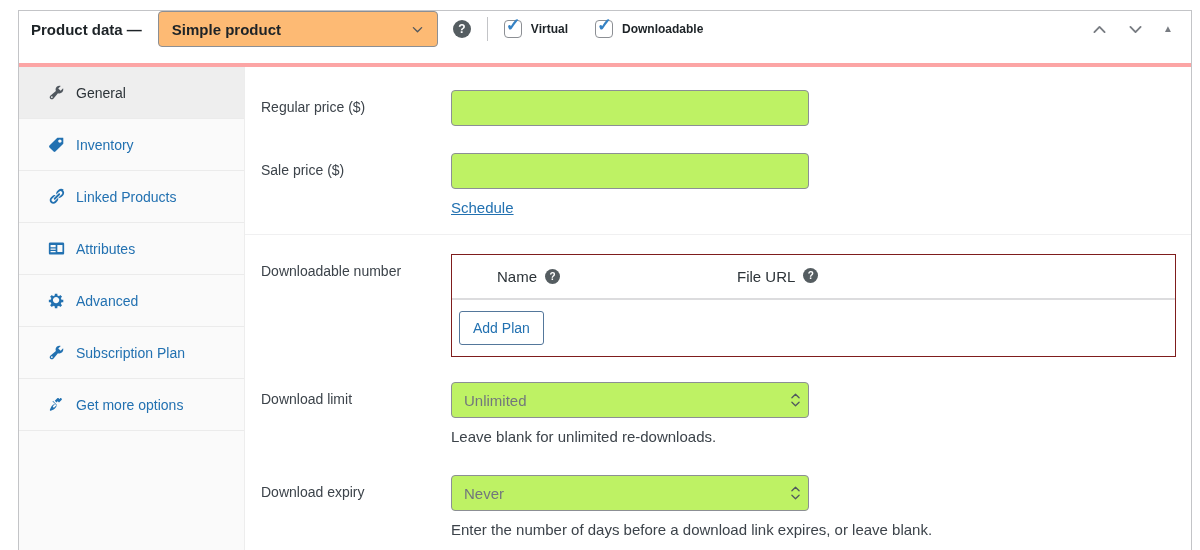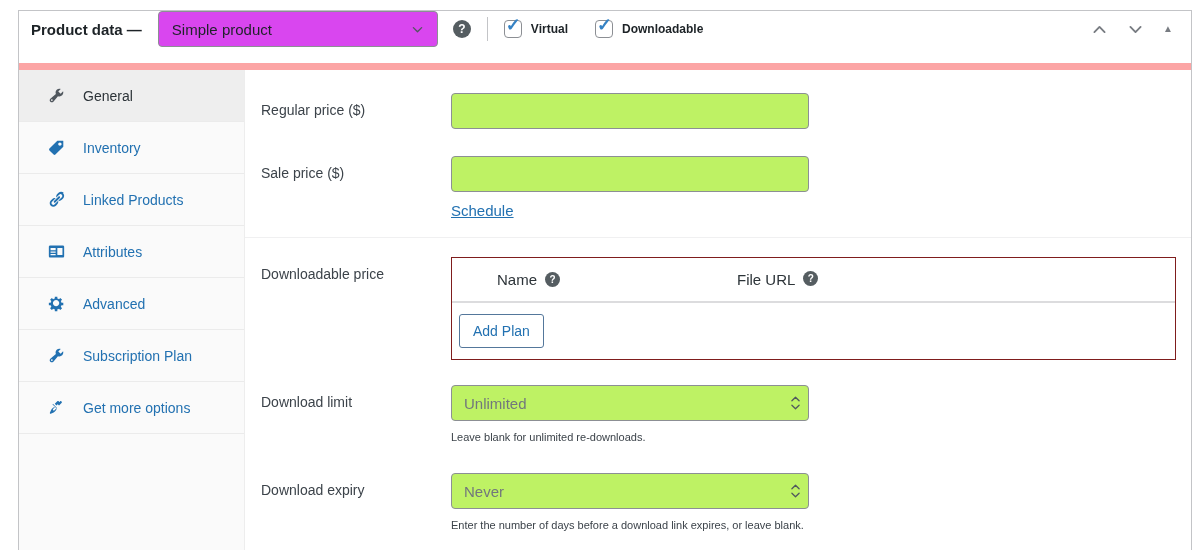--- a/index.html
+++ b/index.html
@@ -18,33 +18,33 @@
     background: #fff;
     display: flex;
     flex-direction: column;
   }
   
   .panel-header {
     flex: 0 0 56px;
     display: flex;
     align-items: center;
     padding: 0 14px 16px 12px;
-    border-bottom: 7px solid #fca5a5;
+    border-bottom: 4px solid #fca5a5;
     background: #fff;
   }
   .panel-title { font-size: 15px; font-weight: 700; color: #1d2327; white-space: nowrap; }
   .type-select {
     margin-left: 16px;
     width: 280px; height: 36px;
     border: 1px solid #8c8f94;
     border-radius: 4px;
-    background: #d946ef;
+    background: #fdba74;
     display: flex; align-items: center; justify-content: space-between;
     padding: 0 12px 0 13px;
-    font-size: 15px; font-weight: 400; color: #1d2327;
+    font-size: 15px; font-weight: 700; color: #1d2327;
     cursor: pointer;
   }
   .help-tip {
     width: 18px; height: 18px;
     border-radius: 50%;
     background: #555d61;
     color: #fff;
     font-size: 12px; font-weight: 700;
     display: inline-flex; align-items: center; justify-content: center;
     margin-left: 15px;
@@ -73,21 +73,21 @@
   .sidebar {
     flex: 0 0 226px;
     background: #fafafa;
     border-right: 1px solid #ededed;
   }
   .sidebar ul { list-style: none; }
   .sidebar li {
     height: 52px;
     display: flex; align-items: center;
     padding-left: 29px;
-    gap: 18px;
+    gap: 11px;
     font-size: 14px;
     color: #2271b1;
     border-bottom: 1px solid #ebebeb;
     cursor: pointer;
     background: #fafafa;
   }
   .sidebar li.active { background: #eeeeee; color: #2c3338; }
   .sidebar li.active .tab-icon { color: #50575e; }
   .tab-icon { width: 17px; height: 17px; display: inline-flex; color: #2271b1; }
   .tab-icon svg { width: 100%; height: 100%; fill: currentColor; }
@@ -155,21 +155,21 @@
   .limit-row { margin-top: 25px; }
   .expiry-row { margin-top: 30px; }
   .stepper-wrap { position: relative; width: 358px; }
   .stepper-wrap .text-input { width: 100%; padding-right: 30px; }
   .spin {
     position: absolute; right: 9px; top: 50%;
     transform: translateY(-50%);
     display: flex; flex-direction: column; gap: 2px;
     color: #50575e; cursor: pointer;
   }
-  .help-text { margin-top: 10px; font-size: 11px; color: #3c434a; }
+  .help-text { margin-top: 10px; font-size: 15px; color: #3c434a; }
 </style>
 </head>
 <body>
 
 <div class="panel">
 
   <div class="panel-header">
     <span class="panel-title">Product data —</span>
 
     <div class="type-select">
@@ -291,21 +291,21 @@
         <div class="field-col">
           <input type="text" class="text-input" value="" style="">
           <br>
           <a class="schedule-link">Schedule</a>
         </div>
       </div>
 
       <hr class="section-sep">
 
       <div class="form-row files-row">
-        <span class="form-label">Downloadable price</span>
+        <span class="form-label">Downloadable number</span>
         <div class="field-col">
           <div class="files-table">
             <div class="files-head">
               <span class="col-name">
                 <span>Name</span>
                 <span class="th-help">?</span>
               </span>
               <span class="col-url">
                 <span>File URL</span>
                 <span class="th-help">?</span>

